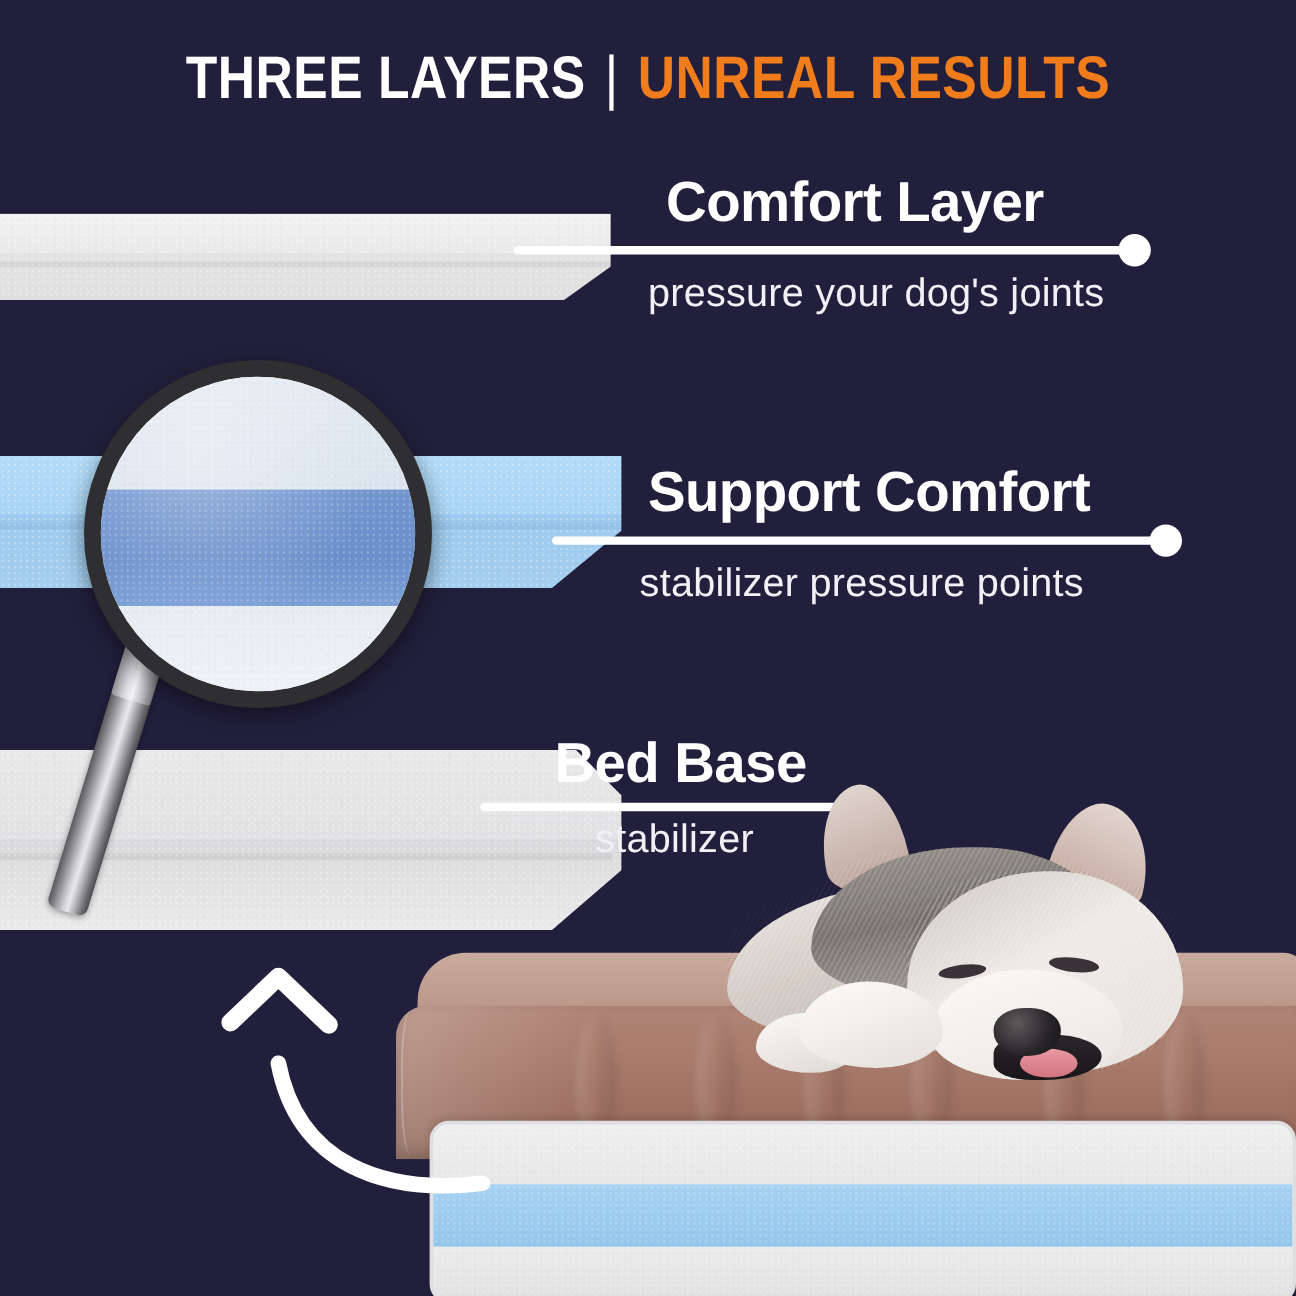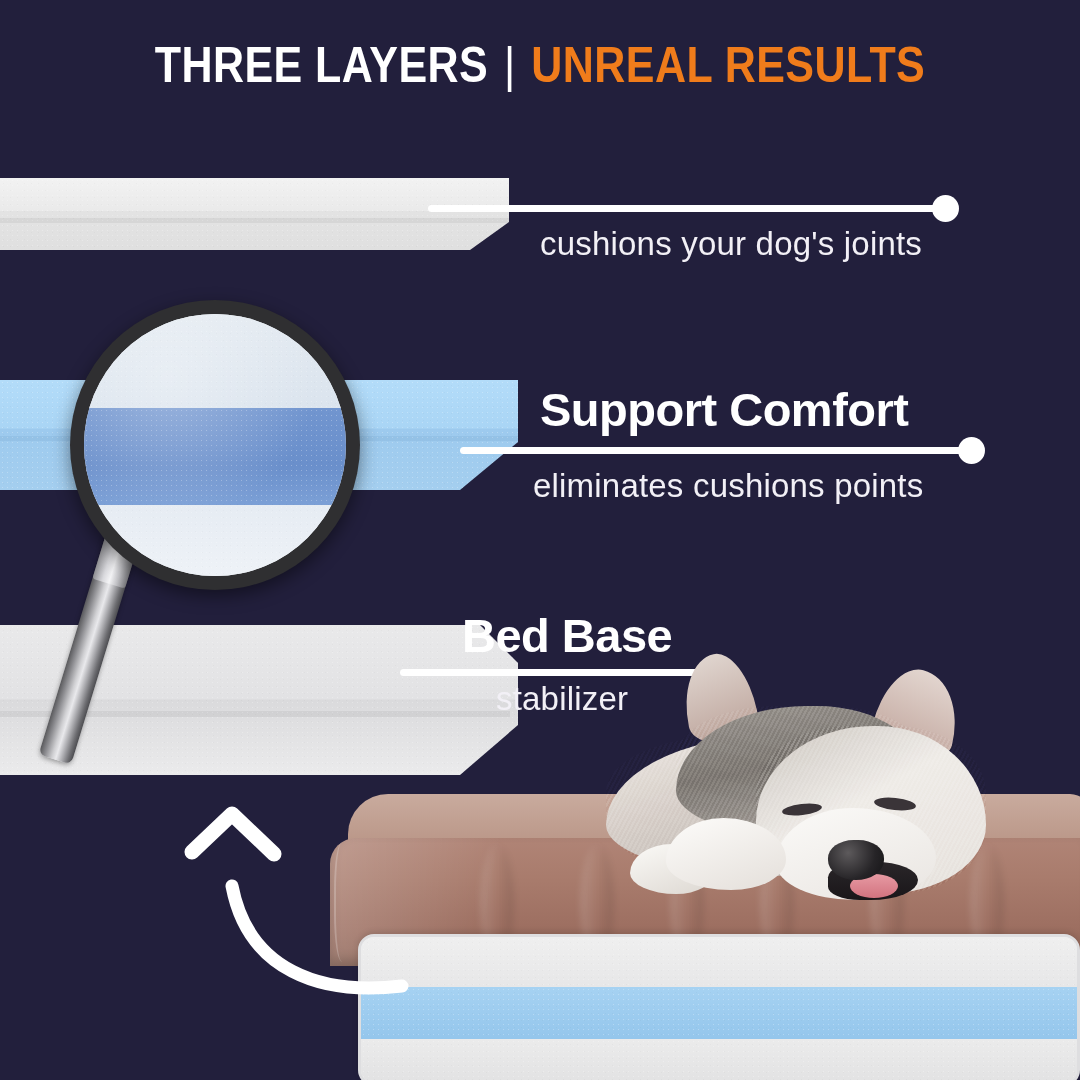--- a/index.html
+++ b/index.html
@@ -301,35 +301,36 @@
     <span class="o">UNREAL RESULTS</span>
   </div>
 
   <div class="slab" id="layer1">
     <div class="body">
       <div class="tex"></div>
     </div>
     <div class="edge"></div>
   </div>
 
+  <div class="callout-title" style="left:555px;top:140px;">Comfort Layer</div>
   <div class="leader" style="left:428px;top:205px;width:520px;"></div>
   <div class="leader-dot" style="left:932px;top:195px;"></div>
-  <div class="callout-sub" style="left:540px;top:225px;">cushions your dog's joints</div>
+  <div class="callout-sub" style="left:540px;top:225px;">pressure your dog's joints</div>
 
   <div class="slab" id="layer2">
     <div class="body">
       <div class="tex"></div>
     </div>
     <div class="edge"></div>
   </div>
 
   <div class="callout-title" style="left:540px;top:382px;">Support Comfort</div>
   <div class="leader" style="left:460px;top:447px;width:514px;"></div>
   <div class="leader-dot" style="left:958px;top:437px;"></div>
-  <div class="callout-sub" style="left:533px;top:467px;">eliminates cushions points</div>
+  <div class="callout-sub" style="left:533px;top:467px;">stabilizer pressure points</div>
 
   <div class="slab" id="layer3">
     <div class="body">
       <div class="tex"></div>
     </div>
     <div class="edge"></div>
   </div>
 
   <div class="callout-title" style="left:462px;top:608px;">Bed Base</div>
   <div class="leader" style="left:400px;top:669px;width:320px;"></div>

